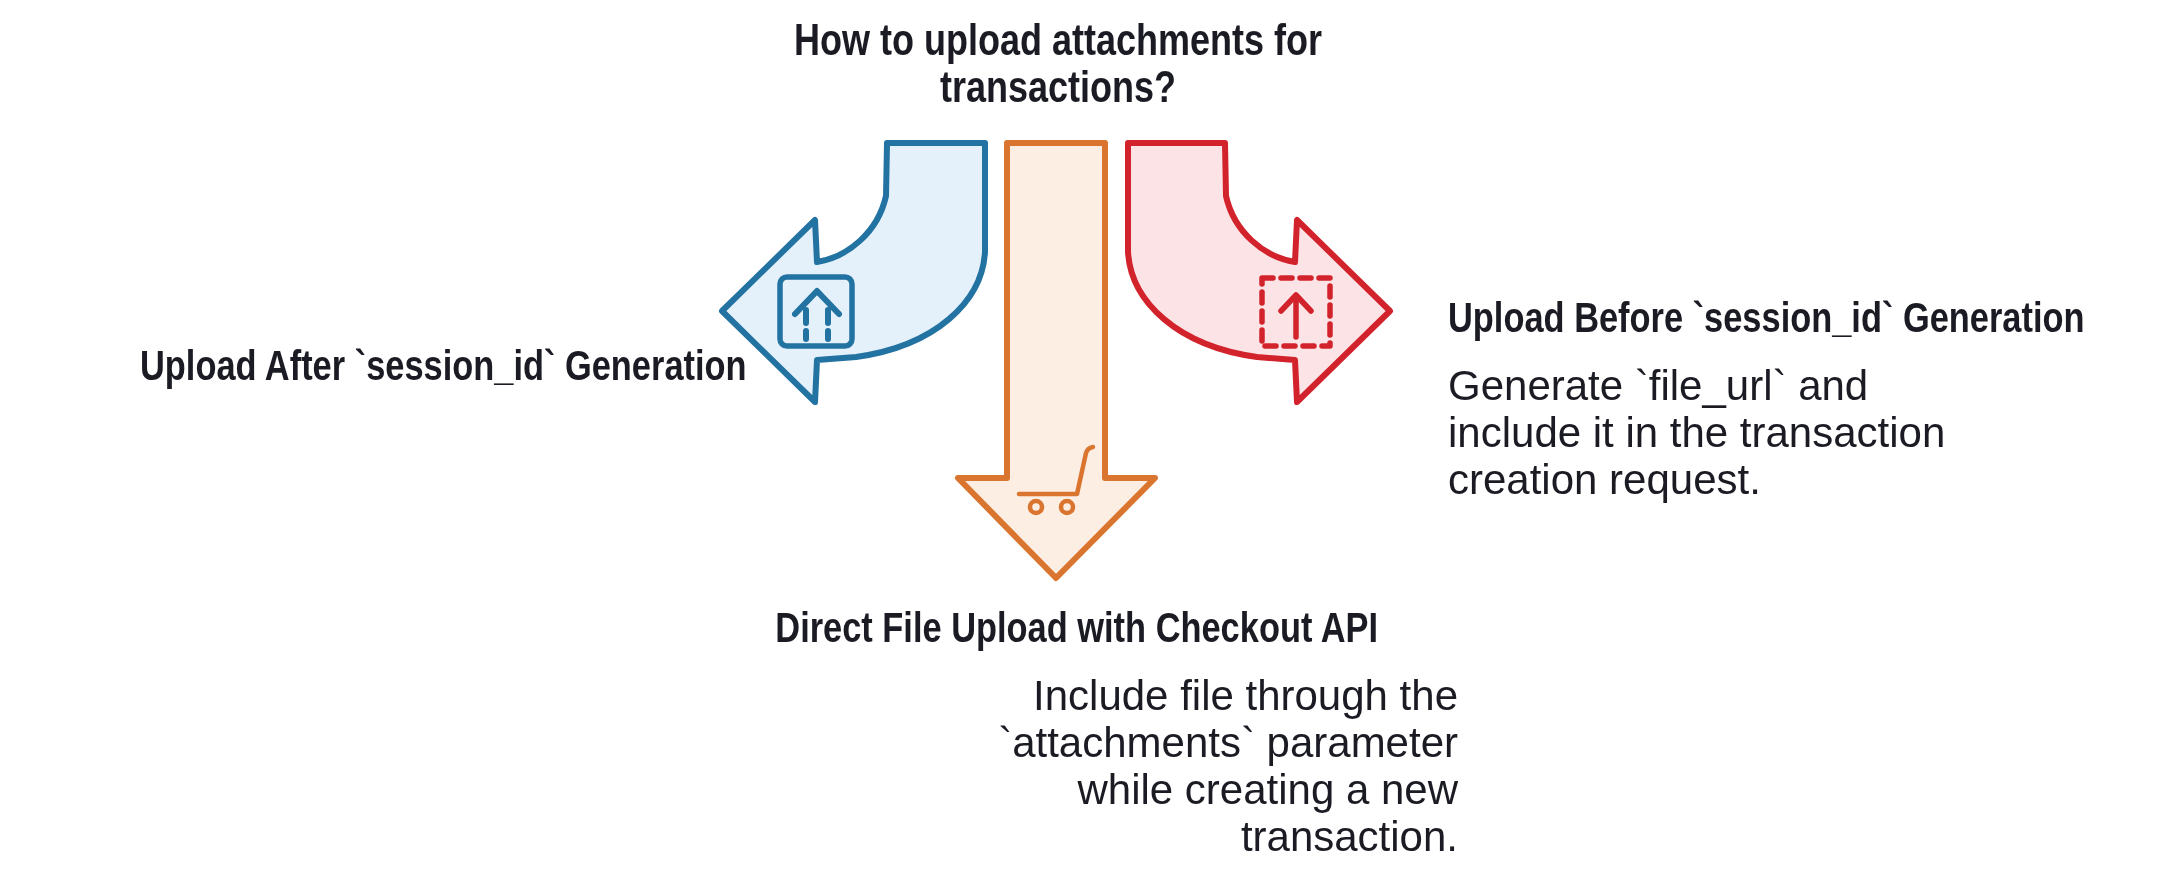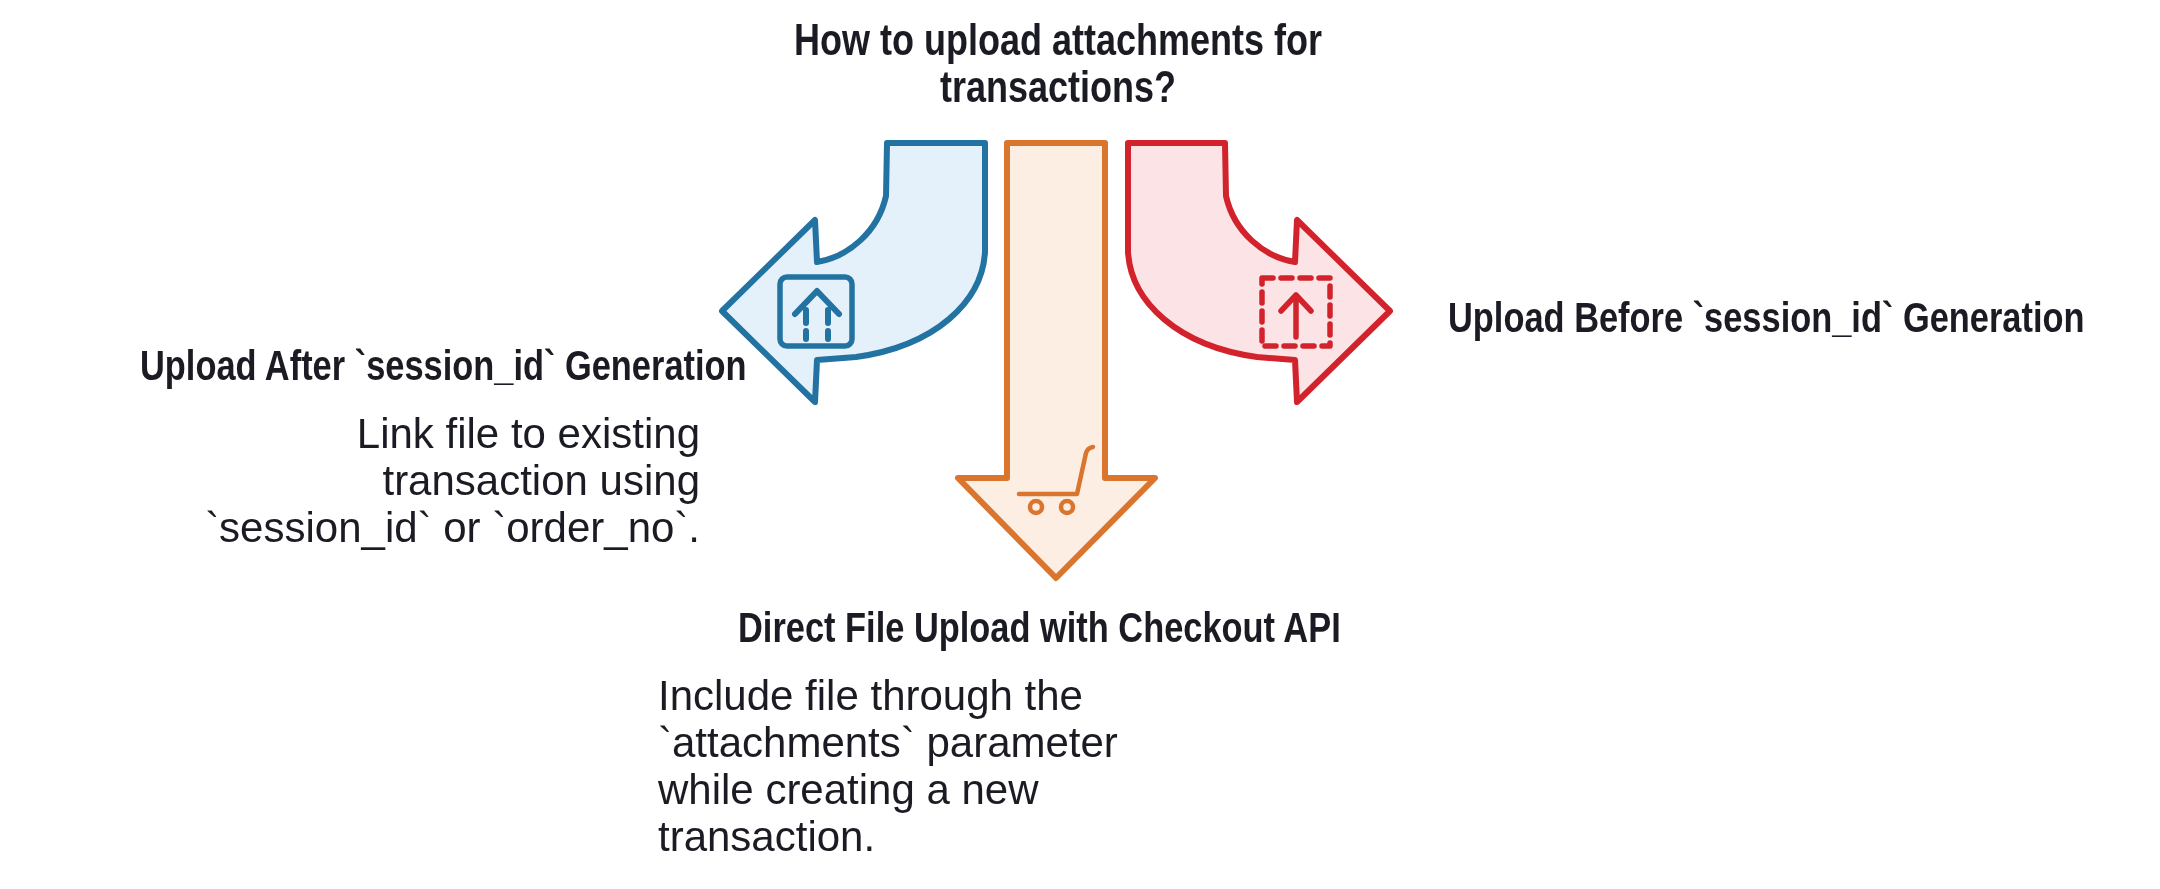--- a/index.html
+++ b/index.html
@@ -36,21 +36,21 @@
   }
   .block p {
     margin:0;
     font-size:42px; font-weight:normal; line-height:47px;
     white-space:pre-line;
   }
   .block-left  { left:0px;    top:294px; width:700px; text-align:right;margin-top:48px; }
   .block-left h2  { transform:scaleX(0.8); transform-origin:100% 50%; }
   .block-right { left:1423px; top:294px; width:700px; text-align:left;margin-left:25px; }
   .block-right h2 { transform:scaleX(0.8); transform-origin:0 50%; }
-  .block-bottom { left:658px; top:604px; width:800px; text-align:left; }
+  .block-bottom { left:658px; top:604px; width:800px; text-align:right; }
   .block-bottom h2 { transform:scaleX(0.8); transform-origin:50% 50%; }
 </style>
 </head>
 <body>
 
 <div class="canvas">
 
   <svg class="arrows" width="2160" height="889" viewBox="0 0 2160 889">
 
     <g>
@@ -86,27 +86,27 @@
         <path class="icon-red" stroke-width="5.5" d="M1281 311 L1296 295 L1311 311"></path>
       </g>
     </g>
   </svg>
 
   <div class="txt title">How to upload attachments for
 transactions?</div>
 
   <div class="txt block block-left">
     <h2>Upload After `session_id` Generation</h2>
-    <p>Link file to existing
-transaction using
-`session_id` or `order_no`.</p>
   </div>
 
   <div class="txt block block-right">
     <h2>Upload Before `session_id` Generation</h2>
+    <p>Generate `file_url` and
+include it in the transaction
+creation request.</p>
   </div>
 
   <div class="txt block block-bottom">
     <h2>Direct File Upload with Checkout API</h2>
     <p>Include file through the
 `attachments` parameter
 while creating a new
 transaction.</p>
   </div>
 

